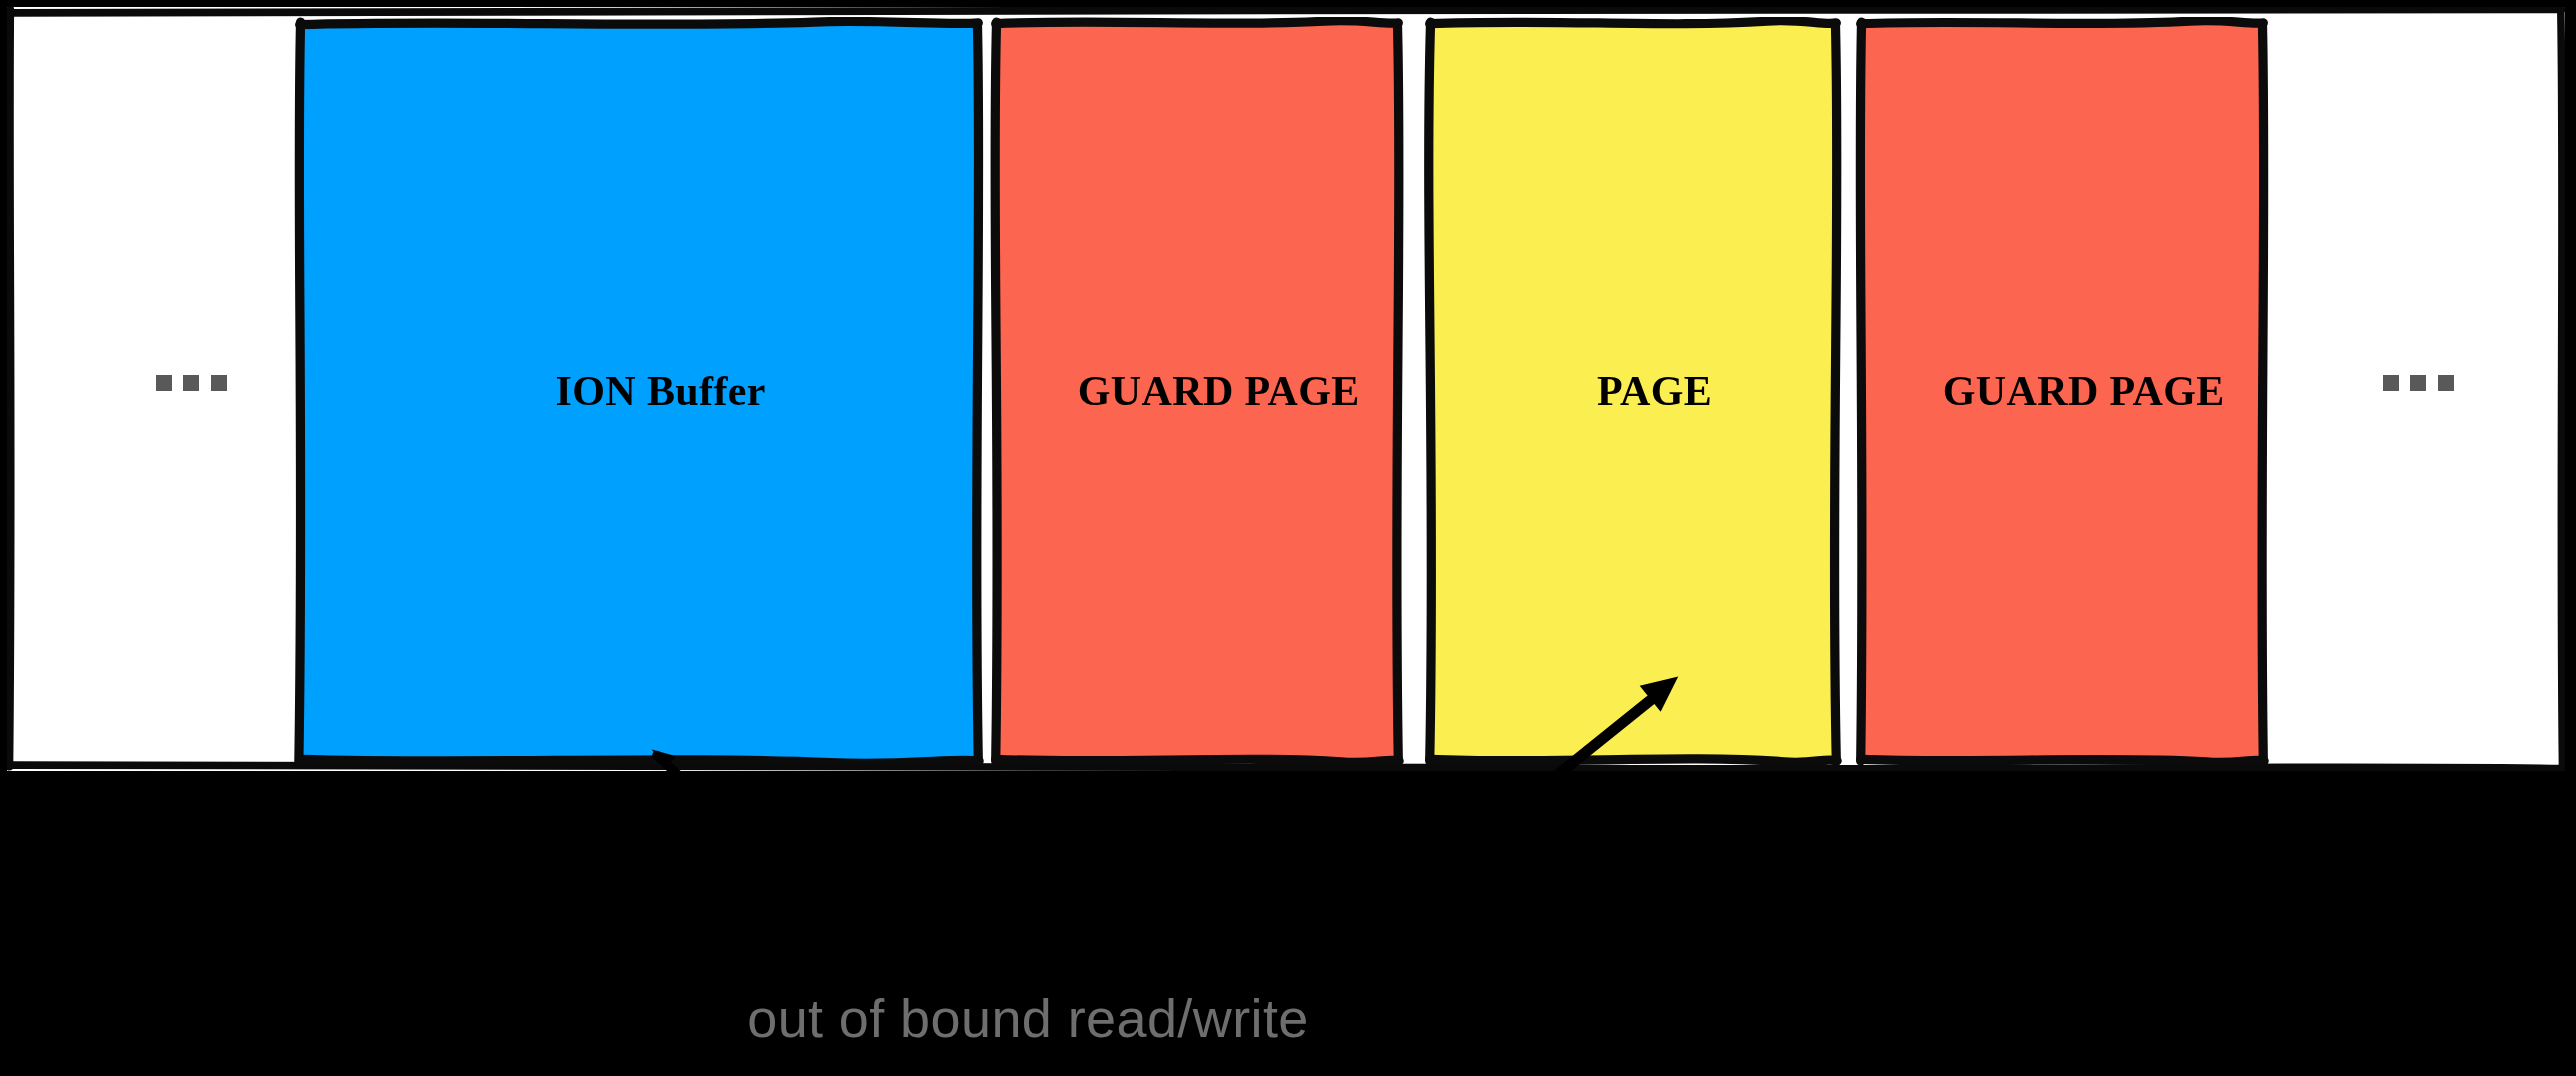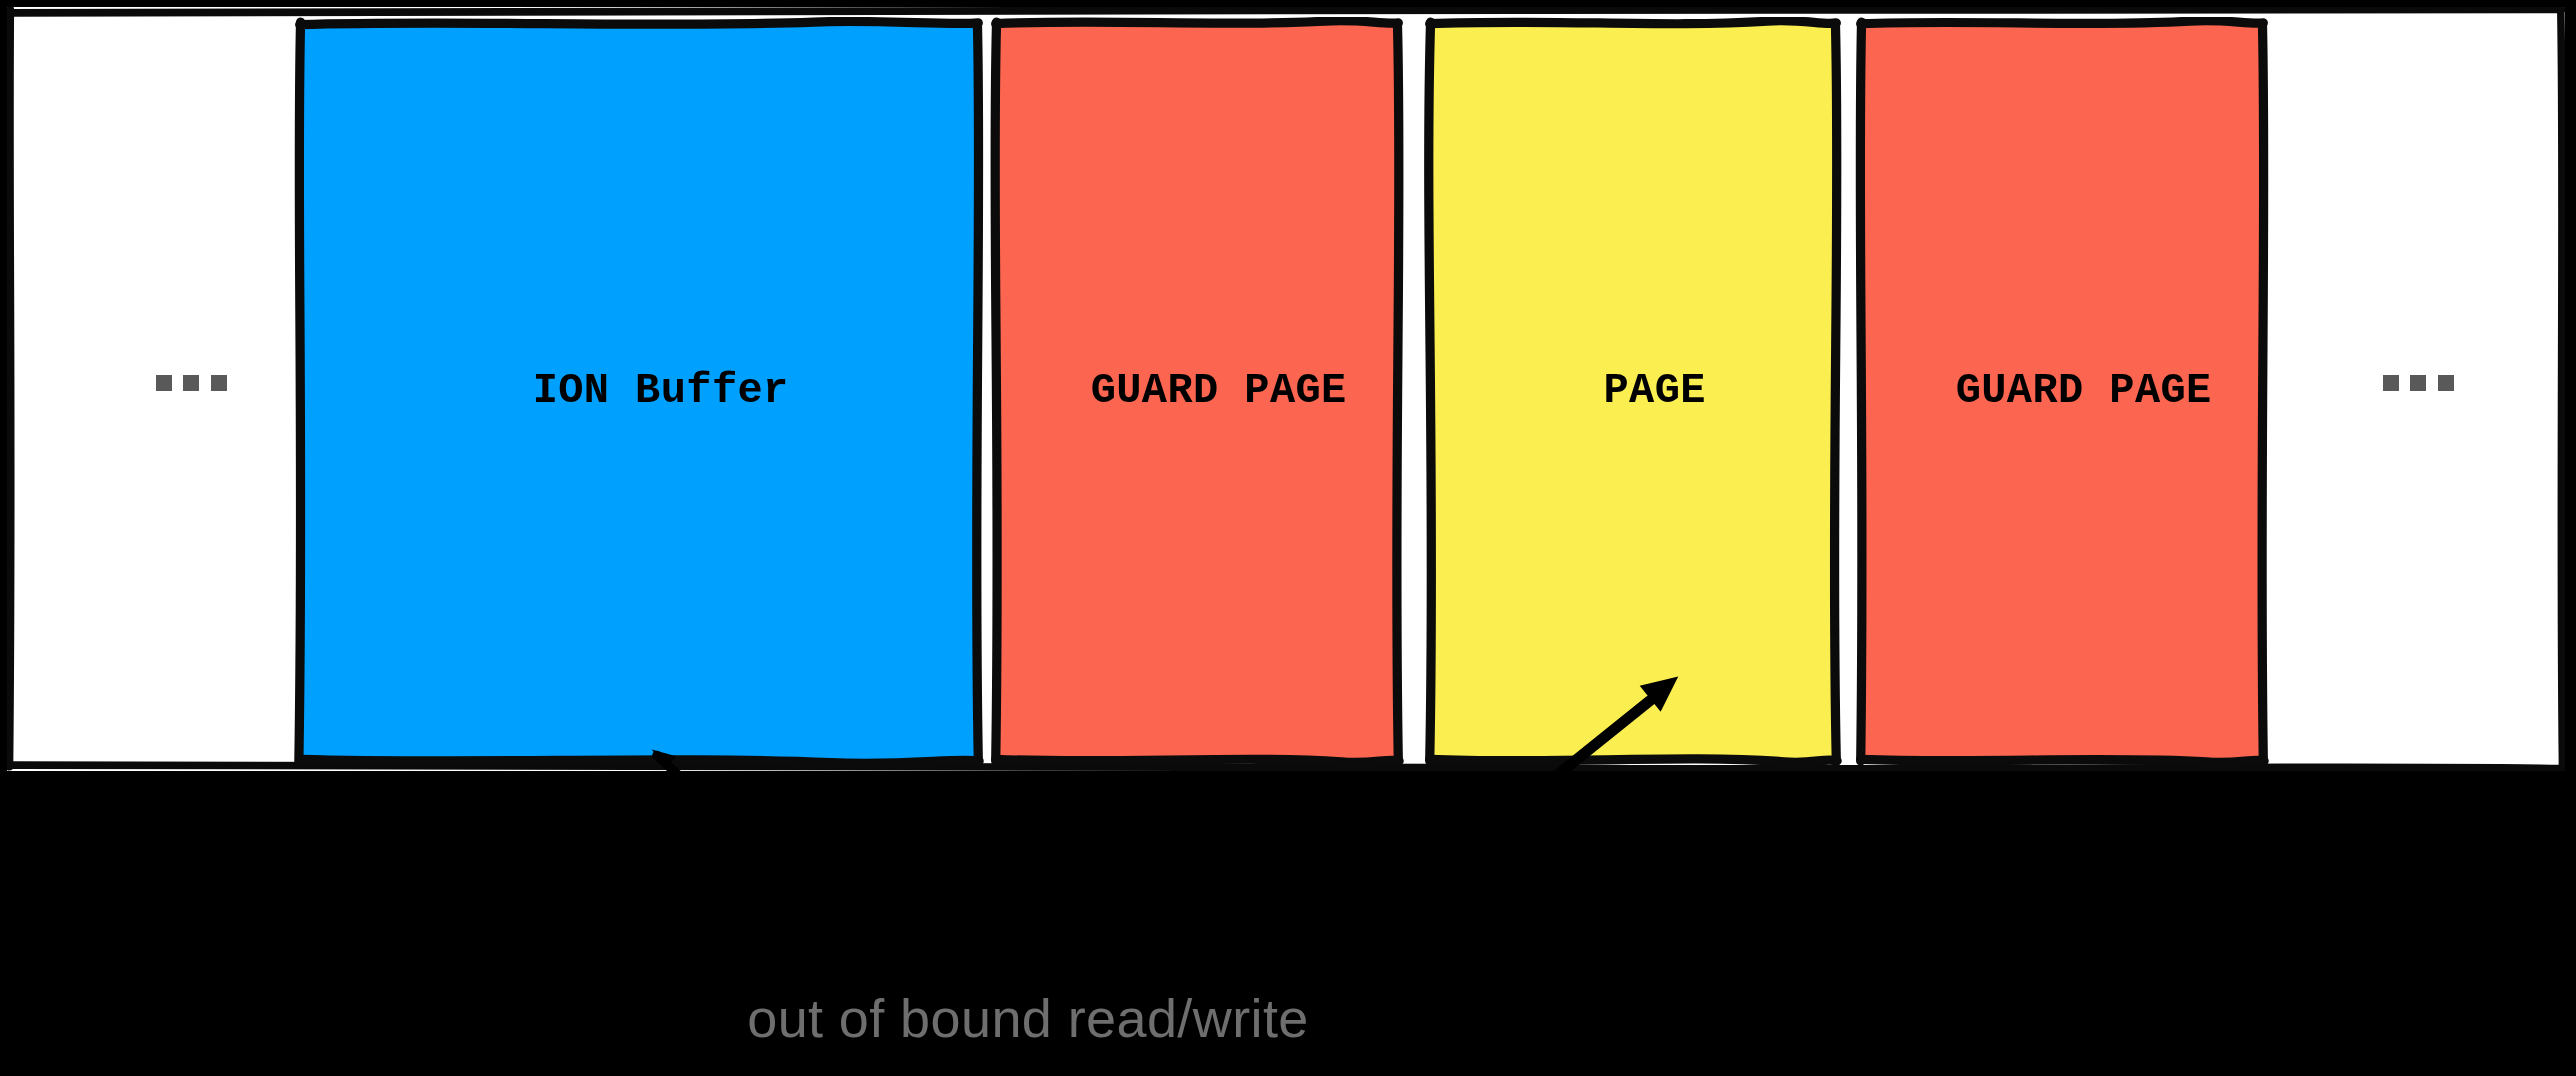--- a/index.html
+++ b/index.html
@@ -59,21 +59,21 @@
   .region .region-sketch {
     position: absolute;
     left: -5px; top: -5px;
     width: calc(100% + 10px);
     height: calc(100% + 10px);
     pointer-events: none;
   }
   .region-label {
     position: relative;
     z-index: 5;
-    font-family: Liberation Mono, monospace;
+    font-family: Liberation Serif, serif;
     font-size: 42px;
     font-weight: 700;
     color: #000000;
     letter-spacing: 0.4px;
     white-space: nowrap;
     text-align: right;
     margin-left: 44px;
   }
 
   

